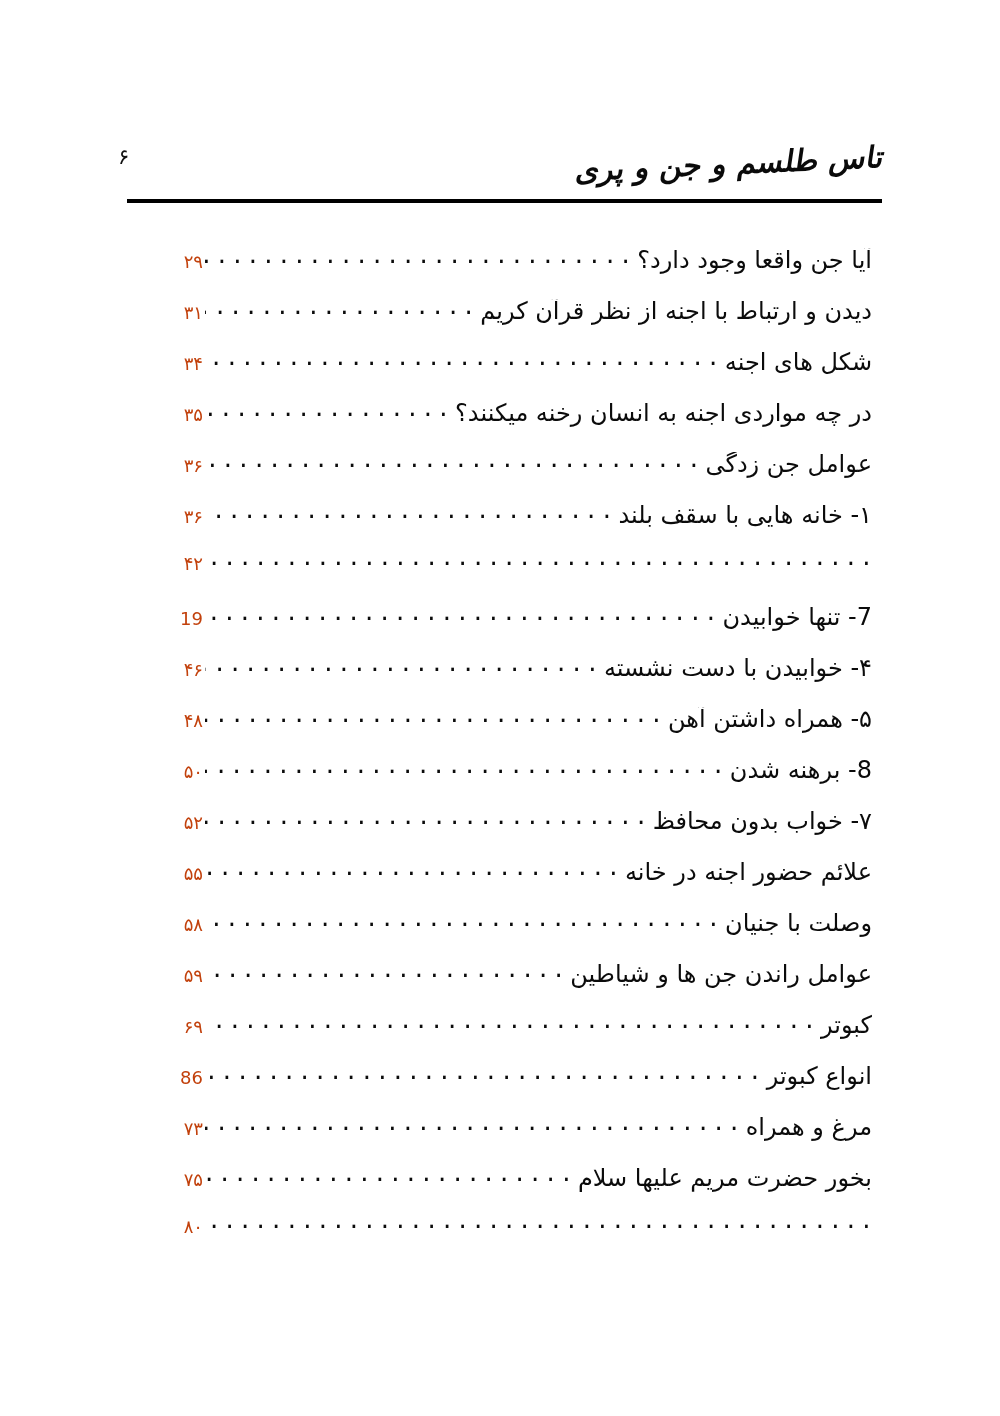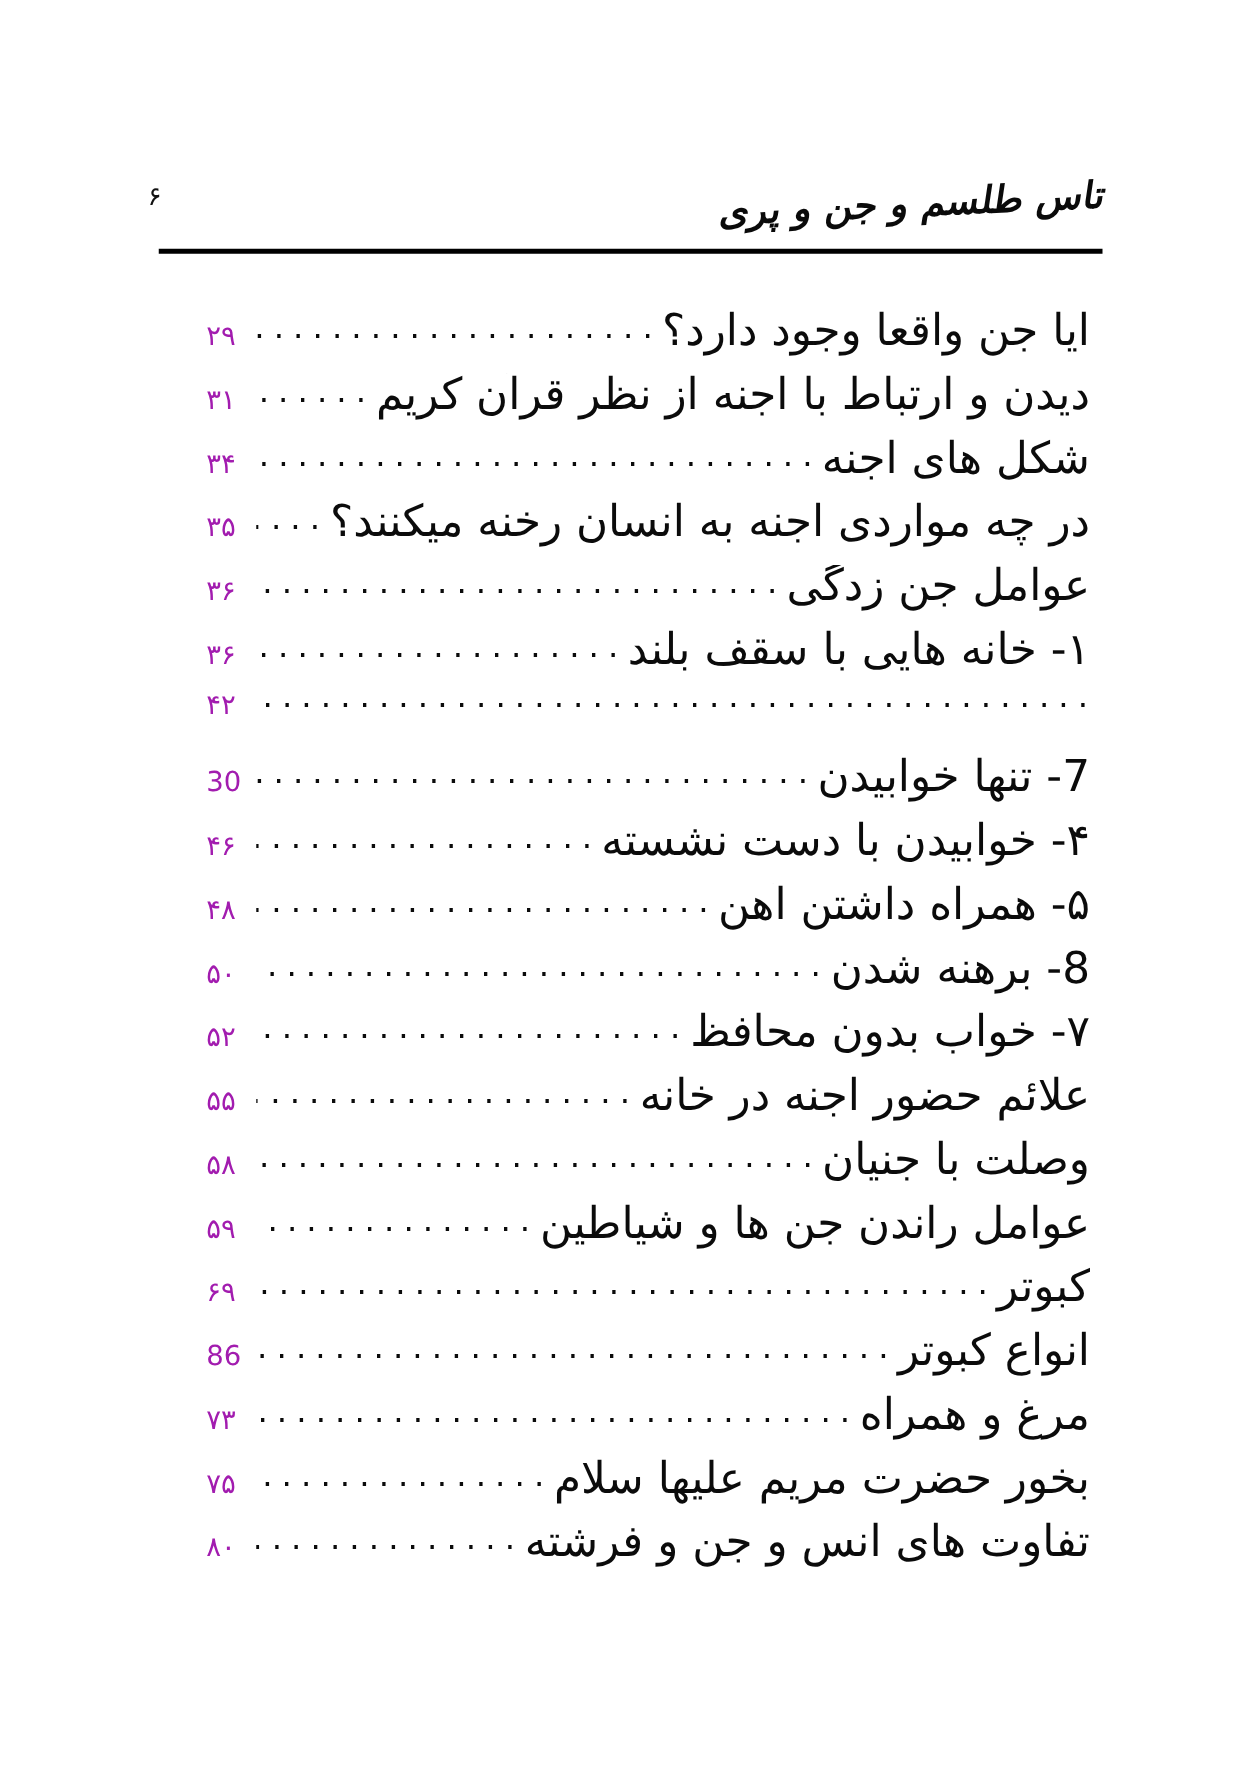--- a/index.html
+++ b/index.html
@@ -83,21 +83,21 @@
     flex-direction: row;
     align-items: baseline;
     height: 51px;
     direction: rtl;
     white-space: nowrap;
     overflow: hidden;
   }
 
   .toc-title {
     font-family: "DejaVu Sans", "Liberation Sans", sans-serif;
-    font-size: 35px;
+    font-size: 24px;
     color: #0b0b0b;
     line-height: 1;
     flex: 0 0 auto;
     order: 1;
     padding-left: 6px;
   }
 
   .toc-leader {
     order: 2;
     flex: 1 1 auto;
@@ -118,25 +118,25 @@
     letter-spacing: -0.5px;
     line-height: 1;
     white-space: nowrap;
     direction: ltr;
   }
 
   .toc-page {
     order: 3;
     flex: 0 0 auto;
     font-family: "DejaVu Sans", sans-serif;
-    font-size: 22px;
-    color: #a21caf;
+    font-size: 18px;
+    color: #c2410c;
     line-height: 1;
     min-width: 38px;
-    text-align: left;
+    text-align: right;
     direction: rtl;
   }
 </style>
 </head>
 <body>
 
 <div class="page">
 
   <div class="page-header">
     <div class="header-title">تاس طلسم و جن و پری</div>
@@ -176,21 +176,21 @@
         <span class="toc-leader"></span>
         <span class="toc-page">۳۶</span>
       </div>
       <div class="toc-row">
         <span class="toc-leader"></span>
         <span class="toc-page">۴۲</span>
       </div>
       <div class="toc-row">
         <span class="toc-title">7- تنها خوابیدن</span>
         <span class="toc-leader"></span>
-        <span class="toc-page">30</span>
+        <span class="toc-page">19</span>
       </div>
       <div class="toc-row">
         <span class="toc-title">۴- خوابیدن با دست نشسته</span>
         <span class="toc-leader"></span>
         <span class="toc-page">۴۶</span>
       </div>
       <div class="toc-row">
         <span class="toc-title">۵- همراه داشتن آهن</span>
         <span class="toc-leader"></span>
         <span class="toc-page">۴۸</span>
@@ -234,19 +234,18 @@
         <span class="toc-title">مرغ و همراه</span>
         <span class="toc-leader"></span>
         <span class="toc-page">۷۳</span>
       </div>
       <div class="toc-row">
         <span class="toc-title">بخور حضرت مریم علیها سلام</span>
         <span class="toc-leader"></span>
         <span class="toc-page">۷۵</span>
       </div>
       <div class="toc-row">
-        <span class="toc-title">تفاوت های انس و جن و فرشته</span>
         <span class="toc-leader"></span>
         <span class="toc-page">۸۰</span>
       </div>
     </div>
 
 </div>
 
 </body></html>

